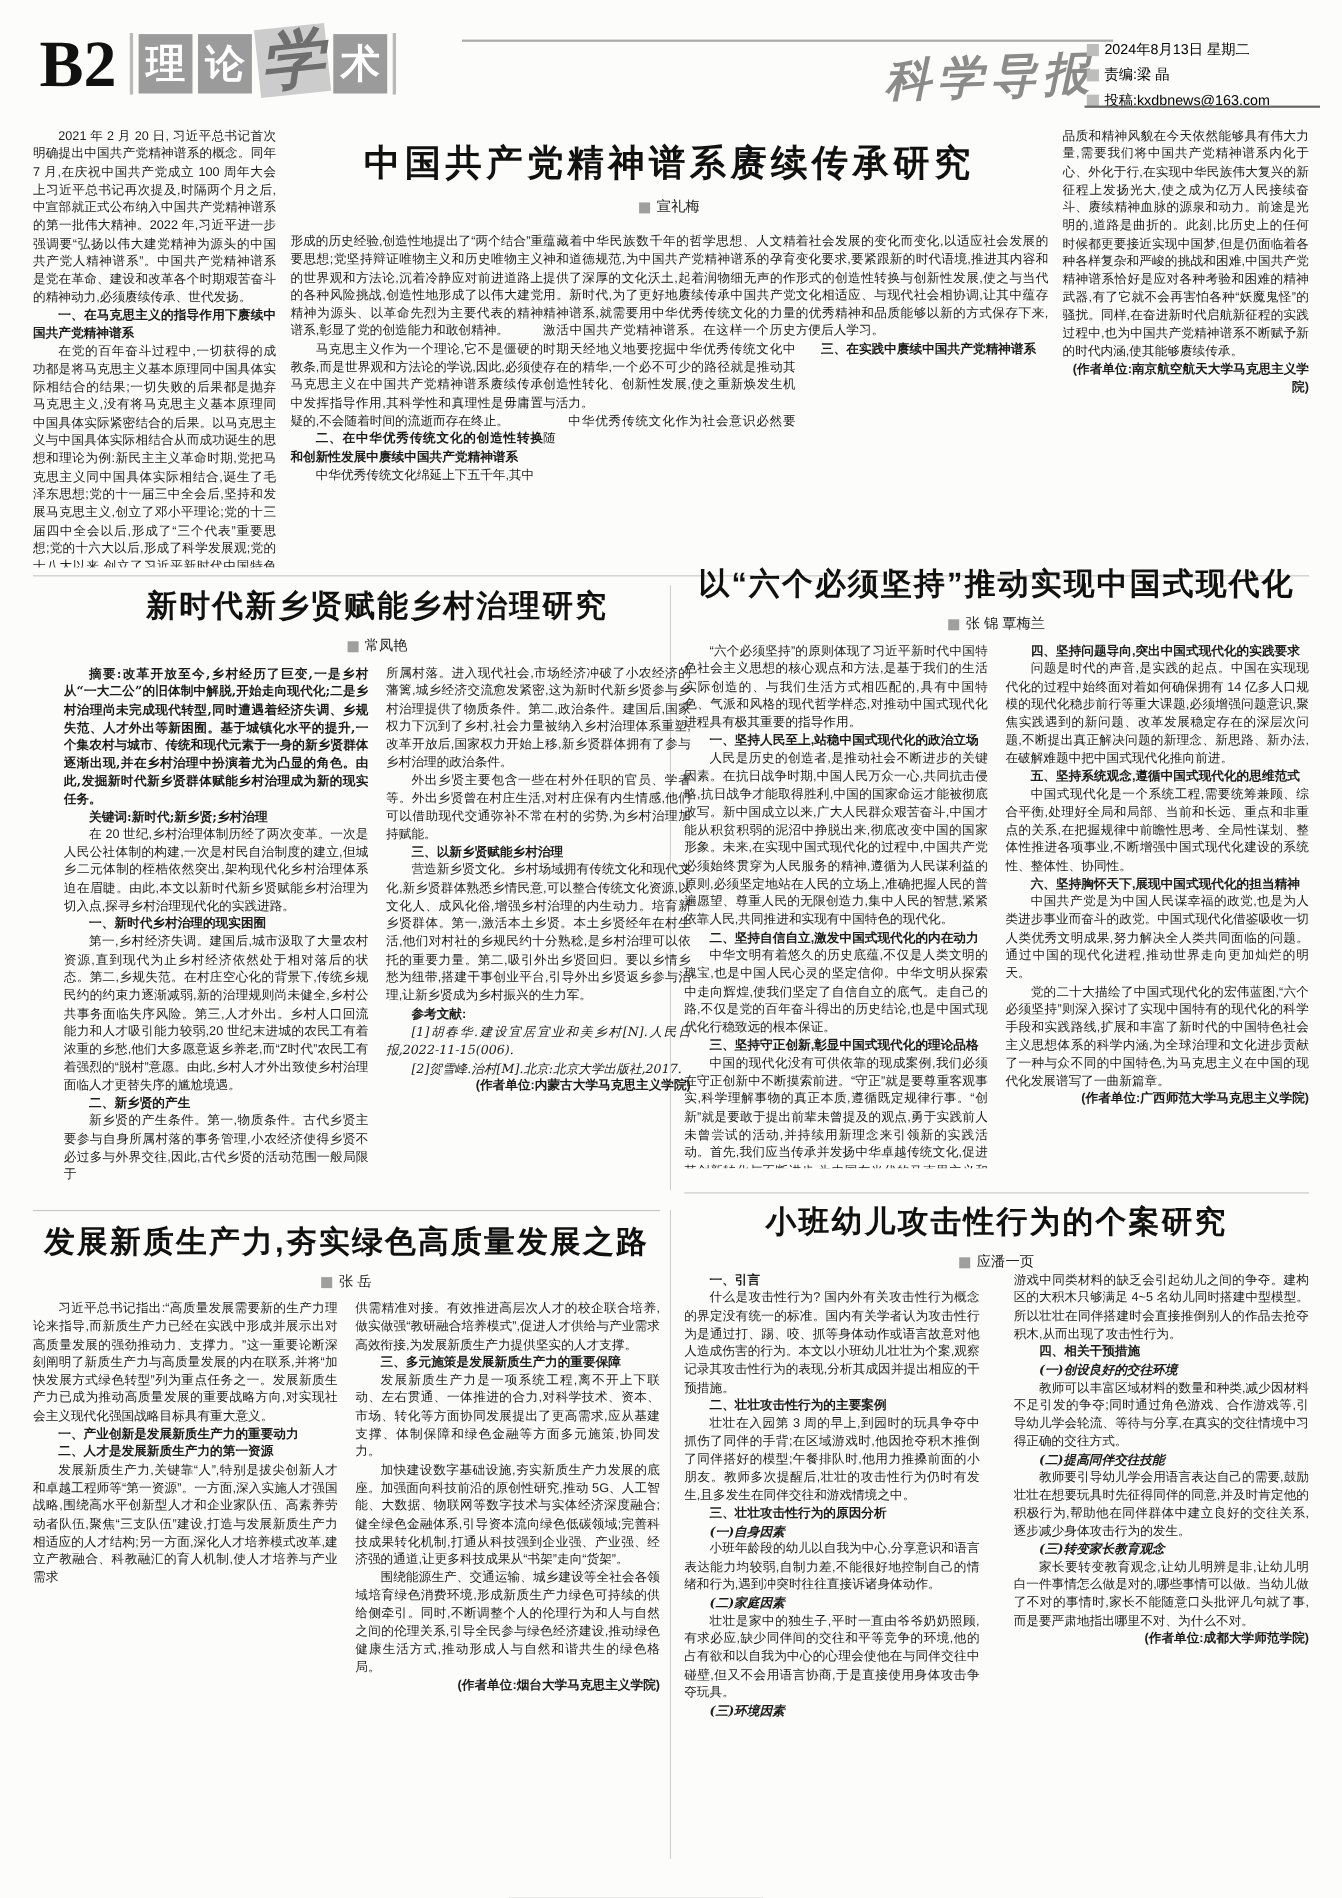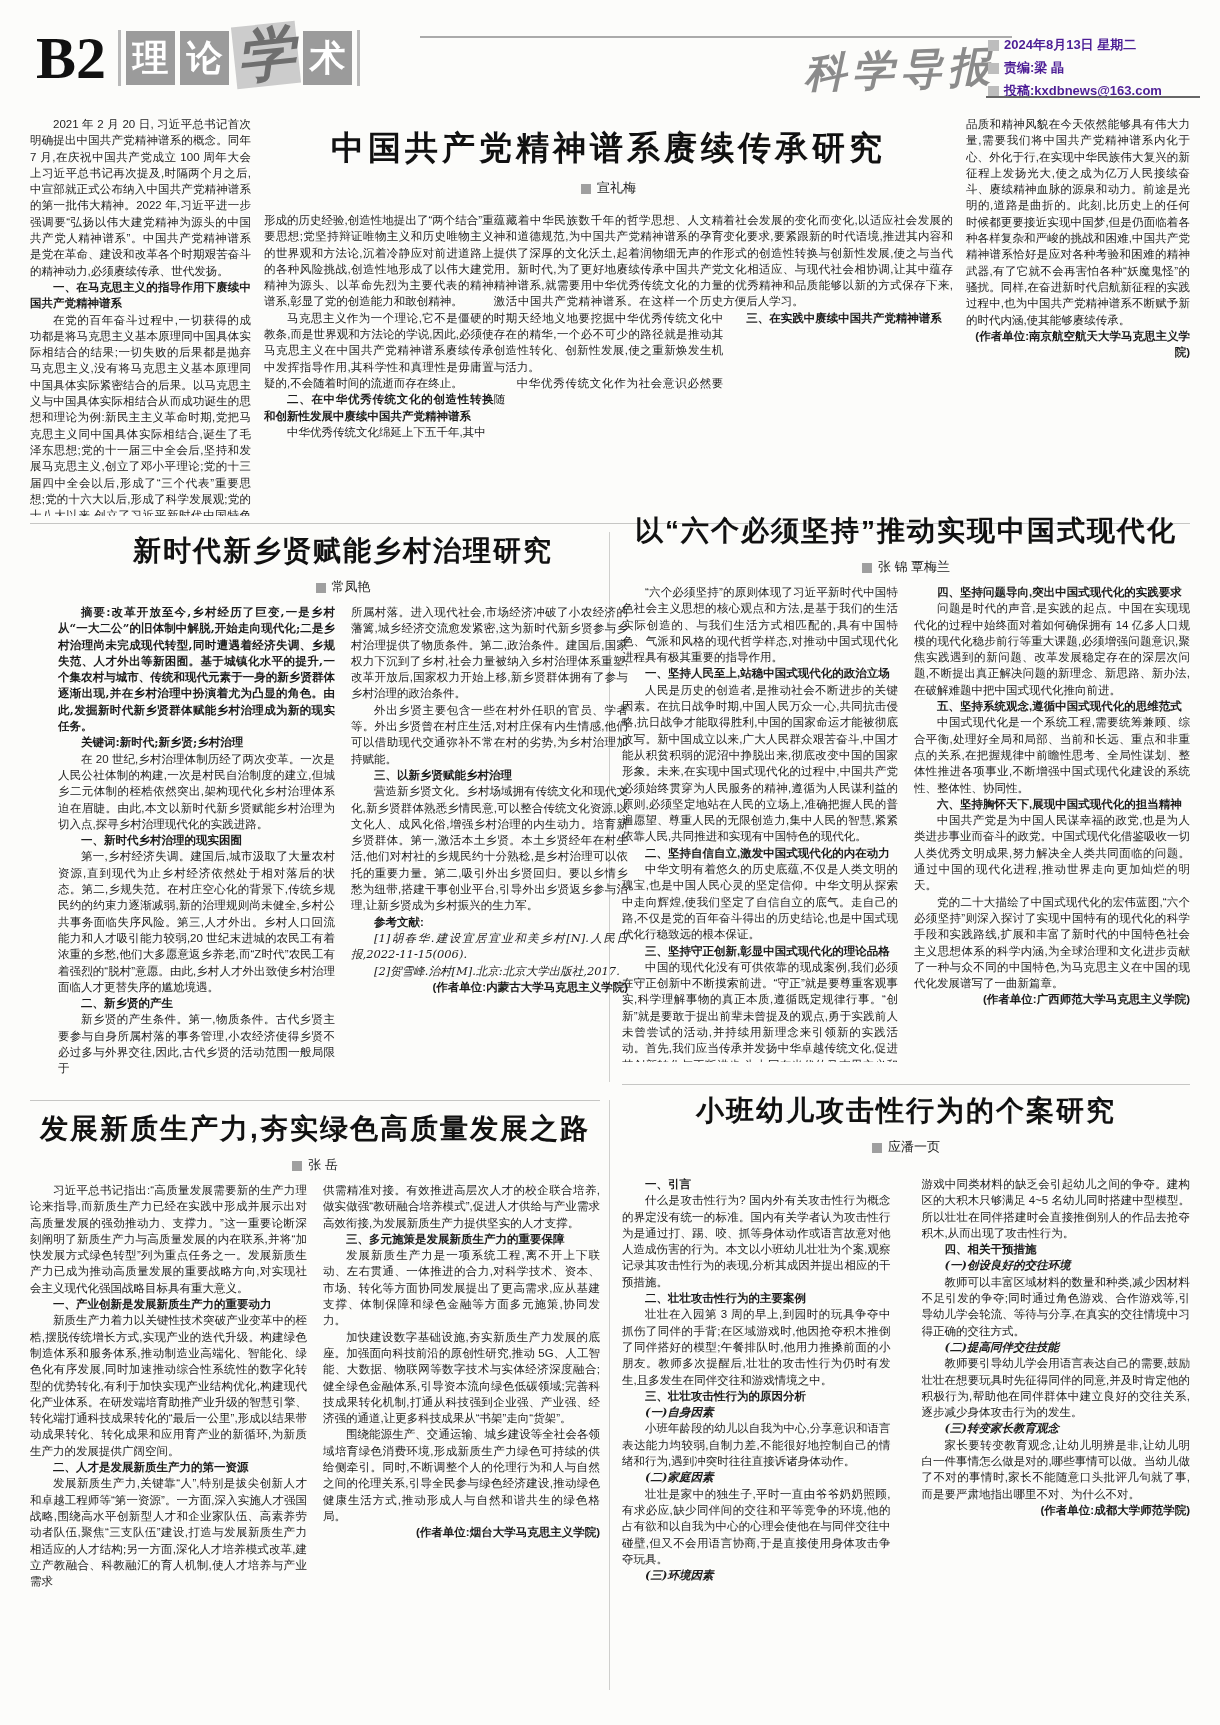--- a/index.html
+++ b/index.html
@@ -11,21 +11,21 @@
   .secttl{position:absolute;left:118px;top:30px;display:flex;align-items:center;gap:5px;}
   .secbar{width:3px;height:56px;background:#b9b9b9;}
   .secbox{width:49px;height:54px;background:#9b9b9b;color:#fff;font-weight:bold;
           font-size:36px;display:flex;align-items:center;justify-content:center;}
   .secbox.cal{background:#cccccc;color:#6f6f6f;font-family:"DejaVu Serif",serif;
           font-style:italic;font-size:58px;width:64px;height:62px;margin-top:-6px;
           transform:rotate(-6deg);overflow:visible;}
   .masthead{position:absolute;left:790px;top:42px;width:220px;text-align:center;
           font-family:"DejaVu Serif",serif;font-style:italic;font-weight:bold;
           font-size:42px;color:#8b8b8b;letter-spacing:6px;transform:rotate(-2deg);white-space:nowrap;}
-  .hdinfo{position:absolute;left:988px;top:36px;width:212px;font-size:13px;font-weight:bold;color:#4c1d95;}
+  .hdinfo{position:absolute;left:988px;top:36px;width:212px;font-size:13px;font-weight:normal;color:#000000;}
   .hdinfo .row{display:flex;align-items:center;margin-bottom:5px;white-space:nowrap;}
   .sq{display:inline-block;width:11px;height:11px;background:#bdbdbd;margin-right:5px;flex:0 0 auto;}
   .hr{position:absolute;background:#aaa;height:2px;}
   .hr.dark{background:#666;height:2px;}
   .hr.thin{background:#c6c6c4;height:1px;}
   .vr{position:absolute;width:1px;background:#cfcfcd;}
   
   .art{position:absolute;justify-content:center;}
   .art-title{text-align:center;font-weight:bold;color:#111;}
   .t1{font-size:33px;letter-spacing:4px;}
@@ -180,39 +180,38 @@
   <div class="hr thin" style="left:30px;top:1100px;width:570px;"></div>
   <div class="hr thin" style="left:622px;top:1084px;width:568px;"></div>
 
   <div class="art" style="left:30px;top:1110px;width:570px;height:562px;">
     <div class="art-title t2">发展新质生产力,夯实绿色高质量发展之路</div>
     <div class="byline"><span class="sq"></span><span>张 岳</span></div>
     <div class="cols" style="gap:16px;height:490px;margin-top:8px;">
       <div class="col">
           <div class="blk blk-p">习近平总书记指出:“高质量发展需要新的生产力理论来指导,而新质生产力已经在实践中形成并展示出对高质量发展的强劲推动力、支撑力。”这一重要论断深刻阐明了新质生产力与高质量发展的内在联系,并将“加快发展方式绿色转型”列为重点任务之一。发展新质生产力已成为推动高质量发展的重要战略方向,对实现社会主义现代化强国战略目标具有重大意义。</div>
           <div class="blk blk-h">一、产业创新是发展新质生产力的重要动力</div>
-          <div class="blk blk-p">新质生产力着力以关键性技术突破产业变革中的桎梏,摆脱传统增长方式,实现产业的迭代升级。构建绿色制造体系和服务体系,推动制造业高端化、智能化、绿色化有序发展,同时加速推动综合性系统性的数字化转型的优势转化,有利于加快实现产业结构优化,构建现代化产业体系。在研发端培育助推产业升级的智慧引擎、转化端打通科技成果转化的“最后一公里”,形成以结果带动成果转化、转化成果和应用育产业的新循环,为新质生产力的发展提供广阔空间。</div>
           <div class="blk blk-h">二、人才是发展新质生产力的第一资源</div>
           <div class="blk blk-p">发展新质生产力,关键靠“人”,特别是拔尖创新人才和卓越工程师等“第一资源”。一方面,深入实施人才强国战略,围绕高水平创新型人才和企业家队伍、高素养劳动者队伍,聚焦“三支队伍”建设,打造与发展新质生产力相适应的人才结构;另一方面,深化人才培养模式改革,建立产教融合、科教融汇的育人机制,使人才培养与产业需求</div>
         </div>
       <div class="col">
           <div class="blk blk-pc">供需精准对接。有效推进高层次人才的校企联合培养,做实做强“教研融合培养模式”,促进人才供给与产业需求高效衔接,为发展新质生产力提供坚实的人才支撑。</div>
           <div class="blk blk-h">三、多元施策是发展新质生产力的重要保障</div>
           <div class="blk blk-p">发展新质生产力是一项系统工程,离不开上下联动、左右贯通、一体推进的合力,对科学技术、资本、市场、转化等方面协同发展提出了更高需求,应从基建支撑、体制保障和绿色金融等方面多元施策,协同发力。</div>
           <div class="blk blk-p">加快建设数字基础设施,夯实新质生产力发展的底座。加强面向科技前沿的原创性研究,推动 5G、人工智能、大数据、物联网等数字技术与实体经济深度融合;健全绿色金融体系,引导资本流向绿色低碳领域;完善科技成果转化机制,打通从科技强到企业强、产业强、经济强的通道,让更多科技成果从“书架”走向“货架”。</div>
           <div class="blk blk-p">围绕能源生产、交通运输、城乡建设等全社会各领域培育绿色消费环境,形成新质生产力绿色可持续的供给侧牵引。同时,不断调整个人的伦理行为和人与自然之间的伦理关系,引导全民参与绿色经济建设,推动绿色健康生活方式,推动形成人与自然和谐共生的绿色格局。</div>
           <div class="blk blk-author">(作者单位:烟台大学马克思主义学院)</div>
         </div>
     </div>
   </div>
 
   <div class="art" style="left:622px;top:1092px;width:568px;height:612px;">
     <div class="art-title t2">小班幼儿攻击性行为的个案研究</div>
     <div class="byline"><span class="sq"></span><span>应潘一页</span></div>
-    <div class="cols" style="gap:31px;height:540px;margin-top:20px;">
+    <div class="cols" style="gap:31px;height:540px;margin-top:0;">
       <div class="col">
           <div class="blk blk-h">一、引言</div>
           <div class="blk blk-p">什么是攻击性行为? 国内外有关攻击性行为概念的界定没有统一的标准。国内有关学者认为攻击性行为是通过打、踢、咬、抓等身体动作或语言故意对他人造成伤害的行为。本文以小班幼儿壮壮为个案,观察记录其攻击性行为的表现,分析其成因并提出相应的干预措施。</div>
           <div class="blk blk-h">二、壮壮攻击性行为的主要案例</div>
           <div class="blk blk-p">壮壮在入园第 3 周的早上,到园时的玩具争夺中抓伤了同伴的手背;在区域游戏时,他因抢夺积木推倒了同伴搭好的模型;午餐排队时,他用力推搡前面的小朋友。教师多次提醒后,壮壮的攻击性行为仍时有发生,且多发生在同伴交往和游戏情境之中。</div>
           <div class="blk blk-h">三、壮壮攻击性行为的原因分析</div>
           <div class="blk blk-h2">(一)自身因素</div>
           <div class="blk blk-p">小班年龄段的幼儿以自我为中心,分享意识和语言表达能力均较弱,自制力差,不能很好地控制自己的情绪和行为,遇到冲突时往往直接诉诸身体动作。</div>
           <div class="blk blk-h2">(二)家庭因素</div>
           <div class="blk blk-p">壮壮是家中的独生子,平时一直由爷爷奶奶照顾,有求必应,缺少同伴间的交往和平等竞争的环境,他的占有欲和以自我为中心的心理会使他在与同伴交往中碰壁,但又不会用语言协商,于是直接使用身体攻击争夺玩具。</div>

